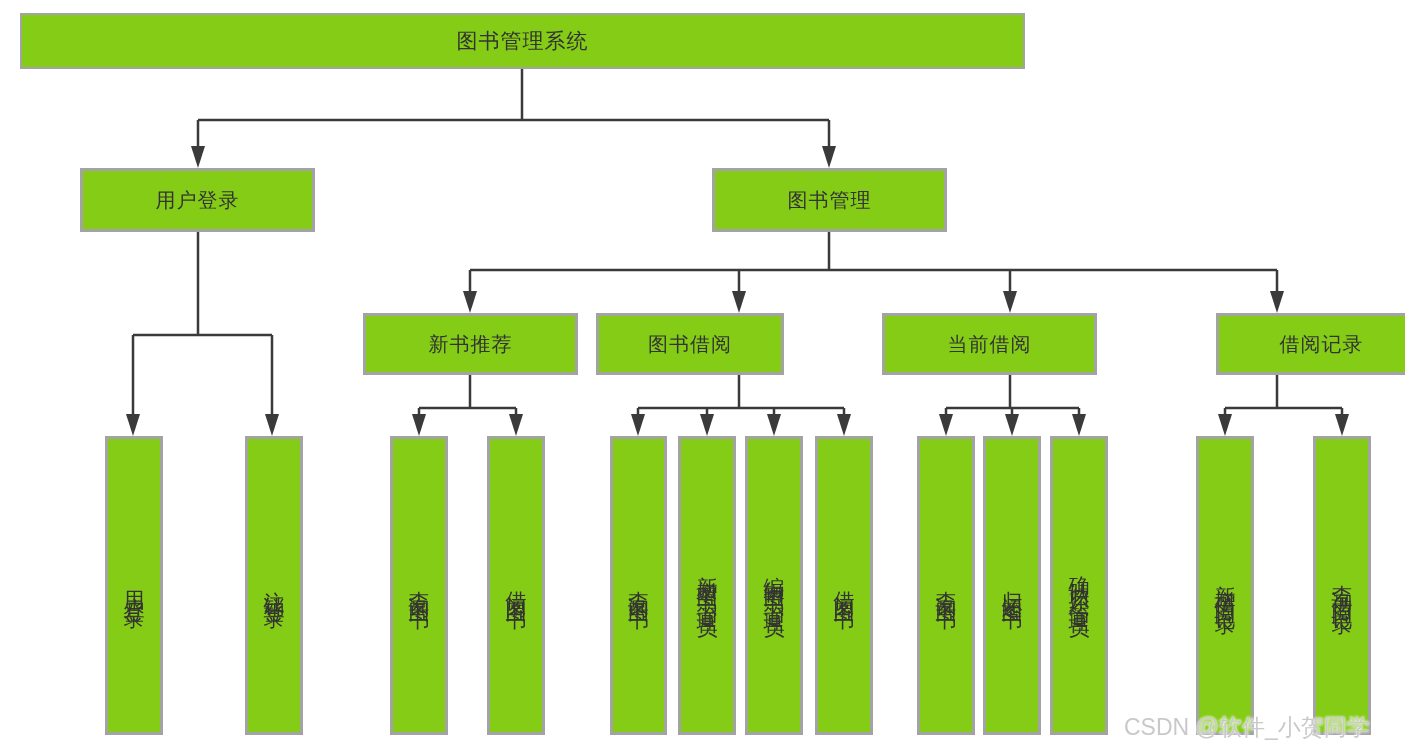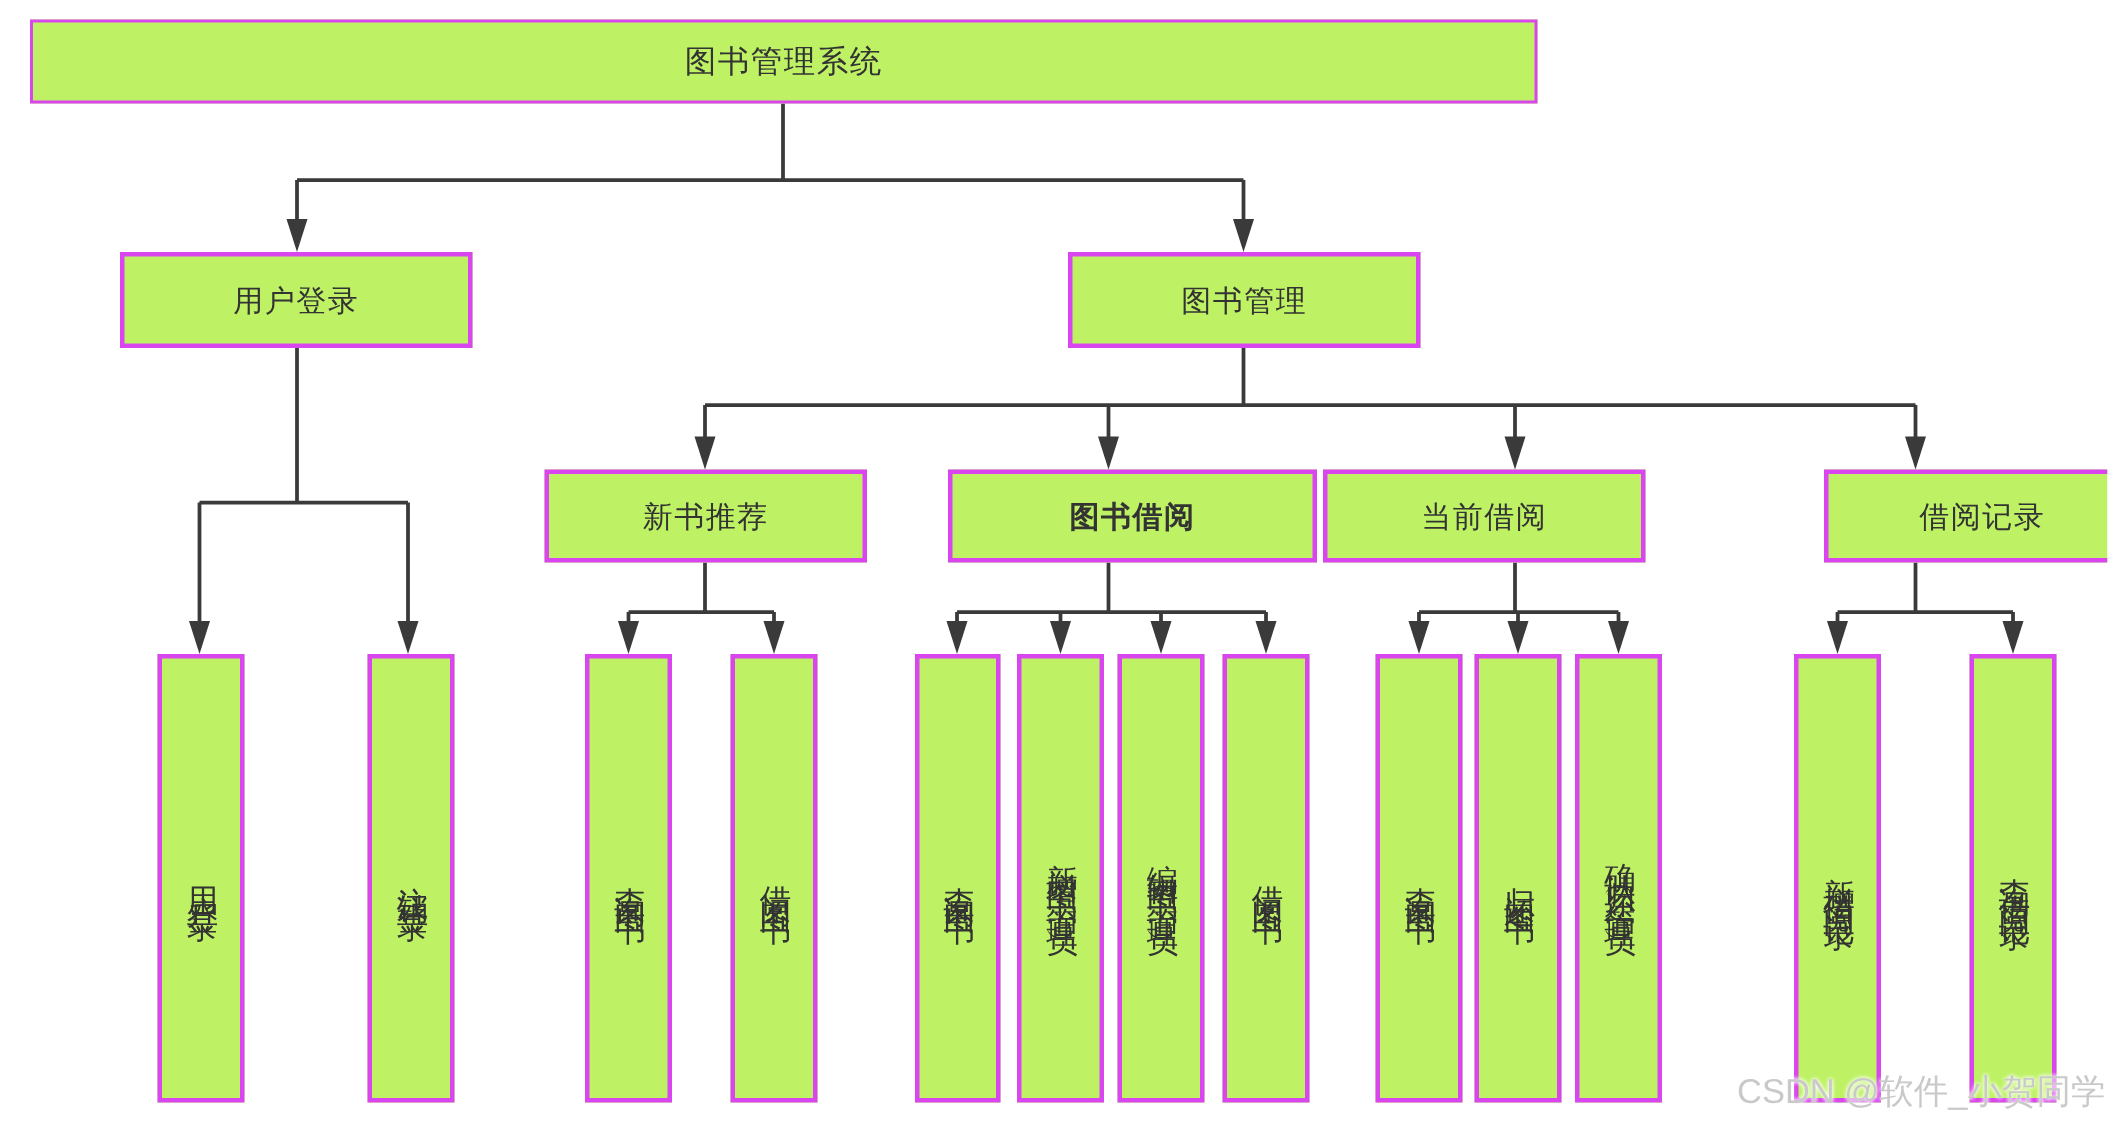--- a/index.html
+++ b/index.html
@@ -2,51 +2,51 @@
 <html><head>
 <meta charset="utf-8">
 <style>
   html,body{margin:0;padding:0;background:#ffffff;}
   #stage{
     position:relative;width:1405px;height:747px;background:#ffffff;overflow:hidden;
     font-family:"Liberation Sans","DejaVu Sans",sans-serif;color:#333333;
   }
   #connectors{position:absolute;left:0;top:0;width:1405px;height:747px;z-index:1;}
   .box{
-    position:absolute;box-sizing:border-box;background:#bef264;border:3px solid #d946ef;
+    position:absolute;box-sizing:border-box;background:#84cc16;border:3px solid #a3a3a3;
     display:flex;align-items:center;justify-content:center;color:#333333;z-index:2;
     white-space:nowrap;
   }
   .hbox{font-size:20px;letter-spacing:1px;}
   .vbox{
     writing-mode:vertical-rl;text-orientation:mixed;
     top:436px;height:299px;width:58px;font-size:21px;letter-spacing:6px;
   }
   #n-root{left:20px;top:13px;width:1005px;height:56px;border-width:2px;font-size:21px;}
   #n-user-login{left:80px;top:168px;width:235px;height:64px;}
   #n-book-mgmt{left:712px;top:168px;width:235px;height:64px;}
   #n-new-book-rec{left:363px;top:313px;width:215px;height:62px;}
-  #n-book-borrow{left:632px;top:313px;width:246px;height:62px;font-weight:bold;}
+  #n-book-borrow{left:596px;top:313px;width:188px;height:62px;}
   #n-current-borrow{left:882px;top:313px;width:215px;height:62px;}
   #n-borrow-record{left:1172px;top:313px;width:211px;height:62px;margin-left:44px;}
   #n-leaf-user-login{left:105px;}
   #n-leaf-logout{left:245px;}
   #n-leaf-query-book-1{left:390px;}
   #n-leaf-borrow-book-1{left:487px;}
   #n-leaf-query-book-2{left:610px;width:57px;}
   #n-leaf-add-book{left:678px;}
   #n-leaf-edit-book{left:745px;}
   #n-leaf-borrow-book-2{left:815px;}
   #n-leaf-query-book-3{left:917px;}
   #n-leaf-return-book{left:983px;}
   #n-leaf-confirm-return{left:1050px;}
   #n-leaf-add-record{left:1196px;}
   #n-leaf-query-record{left:1313px;}
   #watermark{
-    position:absolute;left:1158px;top:712px;z-index:5;
+    position:absolute;left:1124px;top:712px;z-index:5;
     font-size:23px;color:#c9c9c9;letter-spacing:0px;white-space:nowrap;
     text-shadow:0 0 3px #ffffff,0 0 3px #ffffff;
   }
 </style>
 </head>
 <body>
 
 <div id="stage">
 
   <svg id="connectors" viewBox="0 0 1405 747" xmlns="http://www.w3.org/2000/svg">

